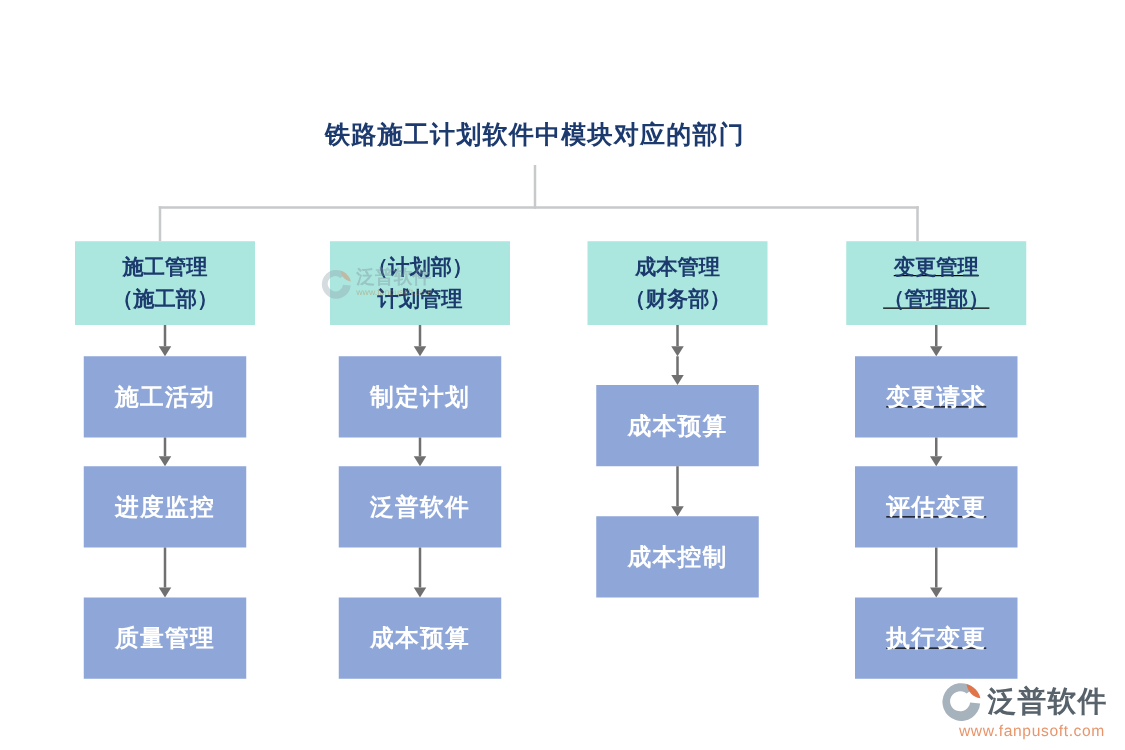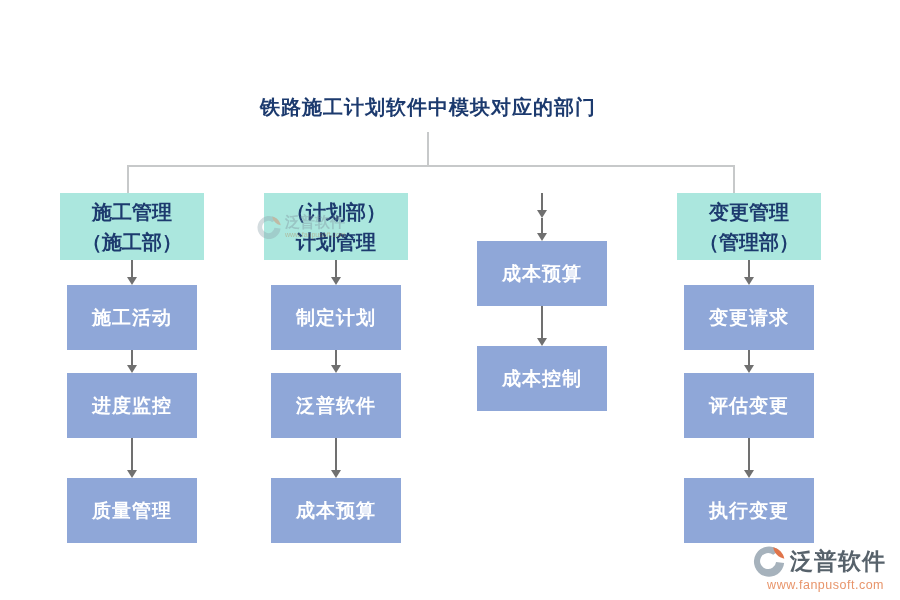--- a/index.html
+++ b/index.html
@@ -23,26 +23,26 @@
   .v-drop-l { left:127px; top:165px; width:2px; height:28px; }
   .v-drop-r { left:733px; top:165px; width:2px; height:28px; }
 
   .col {
     position:absolute; top:193px; width:144px;
     display:flex; flex-direction:column; align-items:center;
   }
   .col-1 { left:60px; }
   .col-2 { left:264px; }
   .col-3 { left:470px; }
-  .col-4 { left:677px; }
+  .col-4 { left:677px;text-decoration:underline; }
 
   .header-box {
     width:144px; height:67px;
     background:#abe7de;
-    color:#1c3a6e; font-weight:bold; font-size:20px;
+    color:#1c3a6e; font-weight:bold; font-size:17px;
     display:flex; flex-direction:column; align-items:center; justify-content:center;
     line-height:1.5; text-align:center;
   }
   .module-box {
     width:130px; height:65px;
     background:#8fa7d8;
     color:#ffffff; font-weight:bold; font-size:19px;
     display:flex; align-items:center; justify-content:center;
     text-align:center; letter-spacing:1px;
   }
@@ -140,20 +140,24 @@
     </div>
   <div class="module-box">泛普软件</div>
   <div class="arrow a3">
       <div class="shaft"></div>
       <div class="head"></div>
     </div>
   <div class="module-box">成本预算</div>
 </div>
 
 <div class="col col-3">
+  <div class="header-box">
+    <span>成本管理</span>
+    <span>（财务部）</span>
+  </div>
   <div class="arrow a1">
       <div class="shaft"></div>
       <div class="head"></div>
     </div>
   <div class="arrow a2">
       <div class="shaft"></div>
       <div class="head"></div>
     </div>
   <div class="module-box">成本预算</div>
   <div class="arrow a3">

